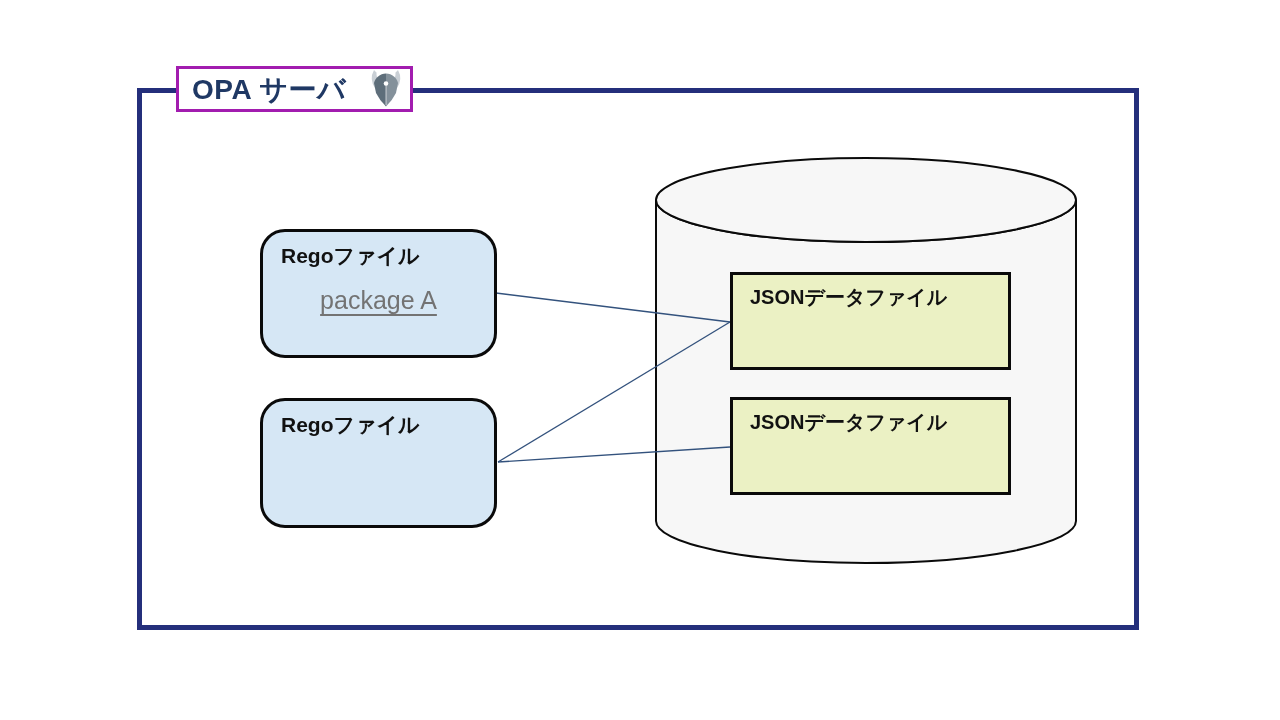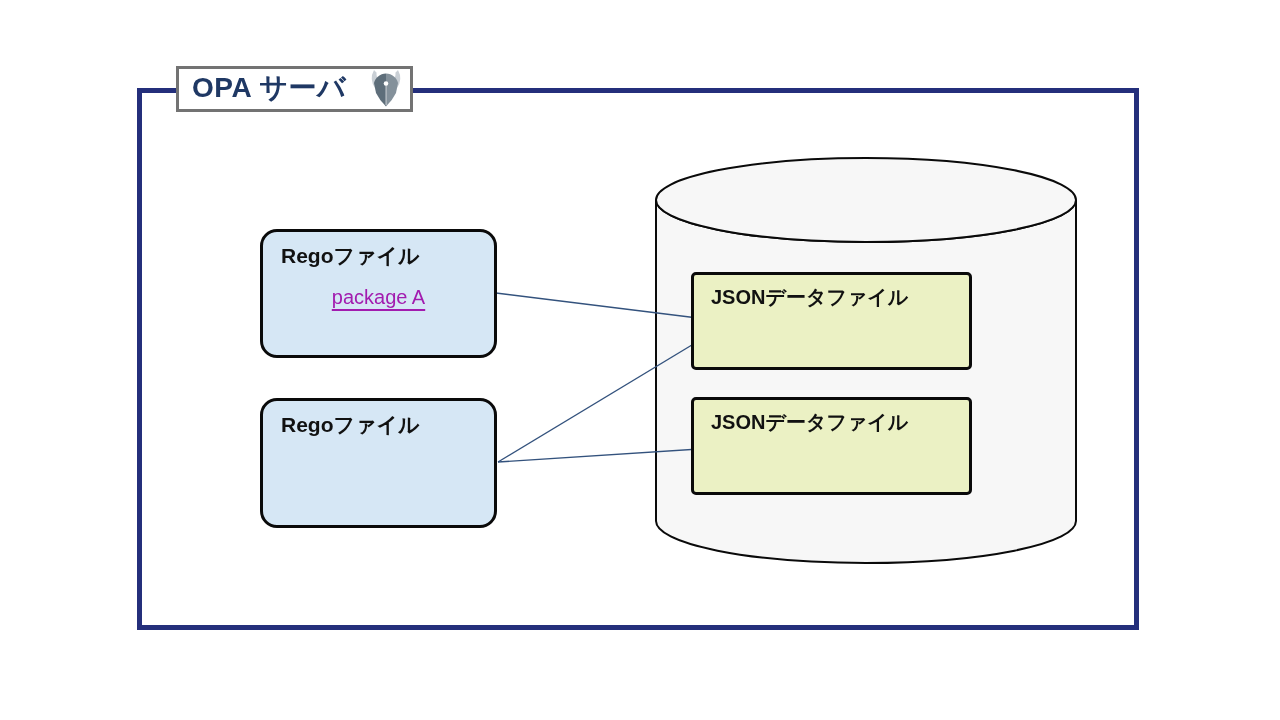--- a/index.html
+++ b/index.html
@@ -35,23 +35,23 @@
   }
 
   
   .title-box {
     position: absolute;
     left: 176px;
     top: 66px;
     width: 237px;
     height: 46px;
     background: #ffffff;
-    border: 3px solid #737373;
+    border: 3px solid #a21caf;
     display: flex;
-    align-items: flex-start;
+    align-items: flex-end;
     padding-left: 13px;
     z-index: 5;
   }
   .title-text {
     color: #1F3864;
     font-size: 28px;
     font-weight: bold;
     letter-spacing: 0.5px;
     white-space: nowrap;
   }
@@ -63,49 +63,49 @@
   }
 
   
   .rego-box {
     position: absolute;
     left: 260px;
     width: 237px;
     height: 129px;
     background: #D6E7F5;
     border: 3px solid #0a0a0a;
-    border-radius: 17px;
+    border-radius: 25px;
     z-index: 3;
   }
   .rego-box.a { top: 229px; }
   .rego-box.b { top: 398px; height: 130px; }
   .rego-title {
     font-size: 21px;
     font-weight: bold;
     color: #111;
     padding: 10px 0 0 18px;
   }
   .package-label {
     margin-top: 16px;
     text-align: center;
-    font-size: 20px;
-    color: #a21caf;
+    font-size: 25px;
+    color: #737373;
     text-decoration: underline;
     text-underline-offset: 5px;
   }
 
   
   .json-box {
     position: absolute;
-    left: 691px;
+    left: 730px;
     width: 281px;
     height: 98px;
     background: #EBF1C4;
     border: 3px solid #0a0a0a;
-    border-radius: 5px;
+    border-radius: 0;
     z-index: 3;
   }
   .json-box.one { top: 272px; }
   .json-box.two { top: 397px; }
   .json-title {
     font-size: 20px;
     font-weight: bold;
     color: #111;
     padding: 9px 0 0 17px;
   }

